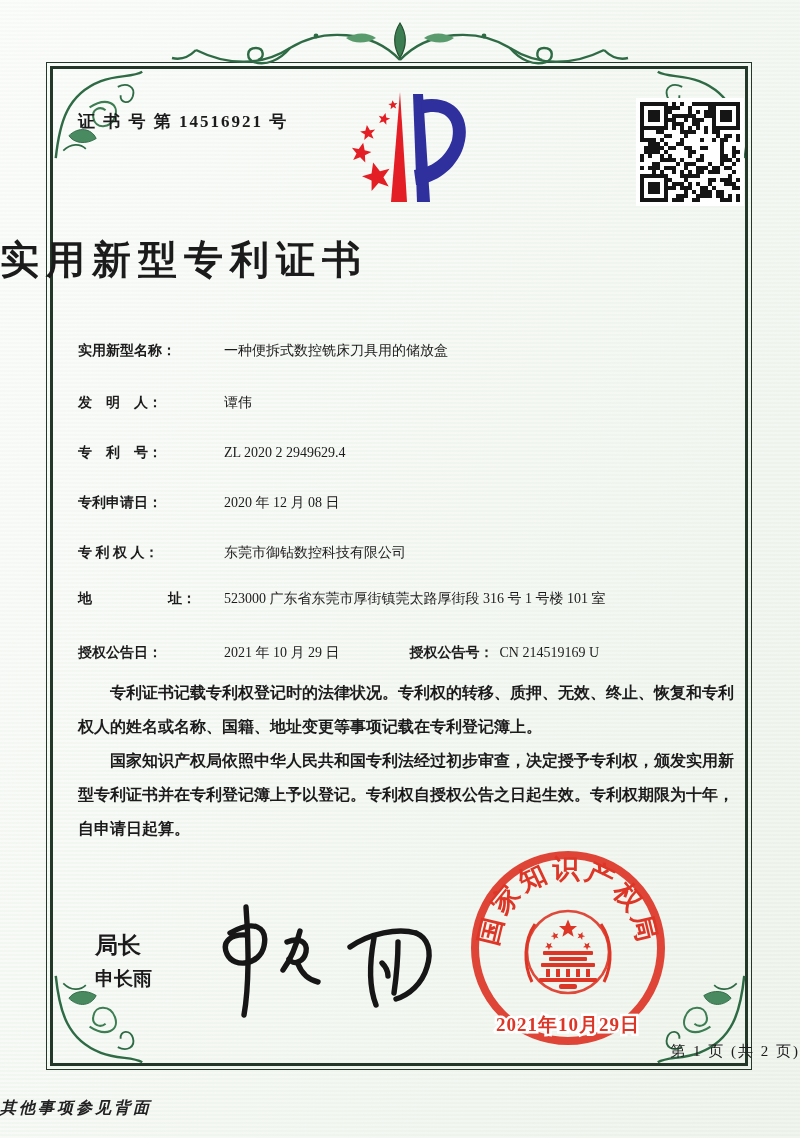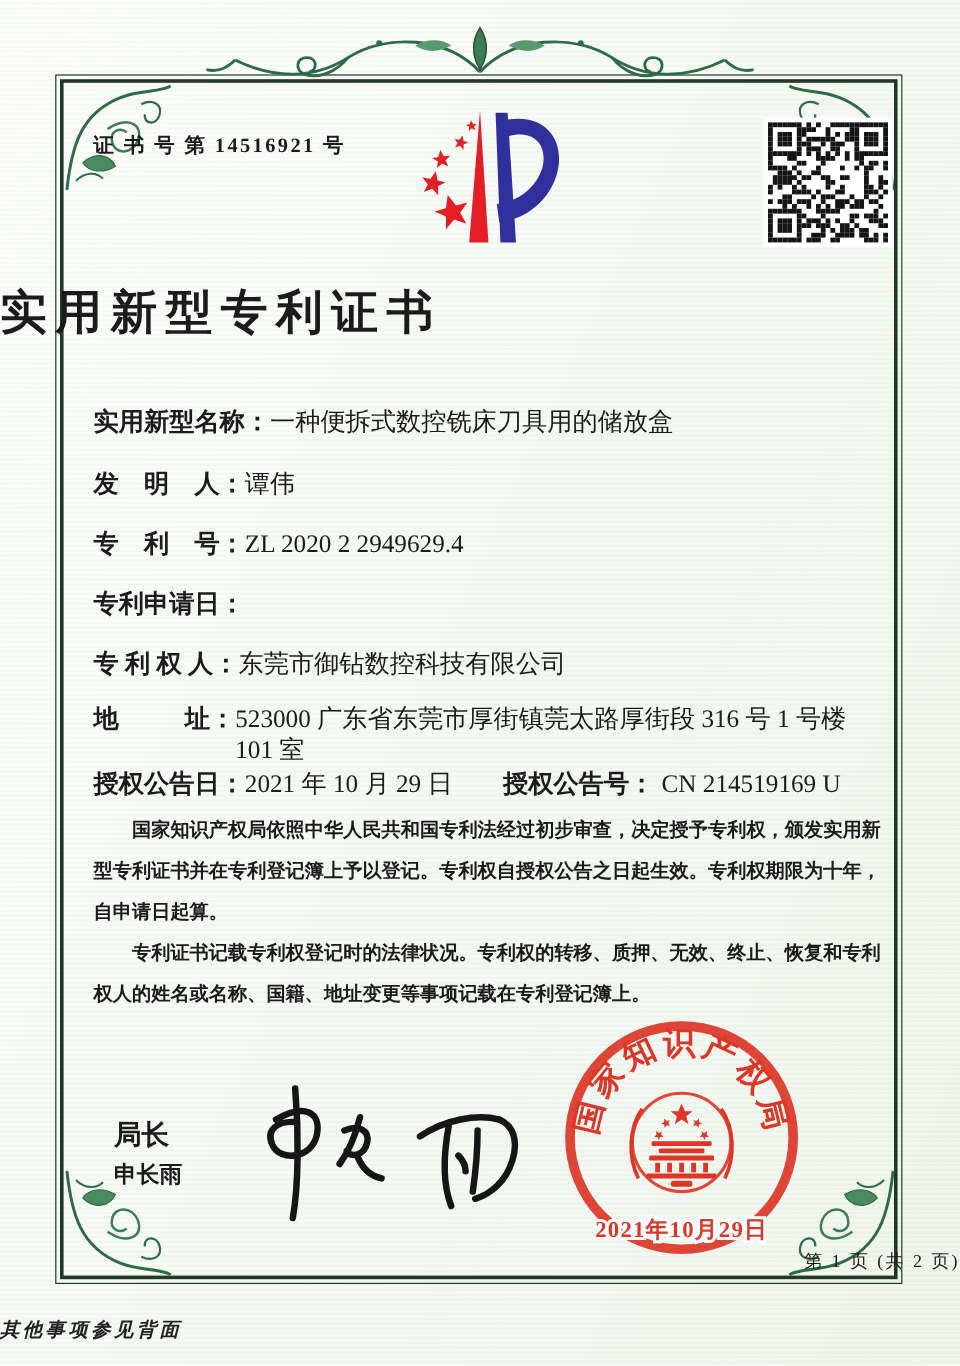--- a/index.html
+++ b/index.html
@@ -27,21 +27,21 @@
   .cert-no{position:absolute;left:78px;top:110px;font-size:17px;font-weight:700;
     letter-spacing:2px;}
   .logo{position:absolute;left:336px;top:88px;width:142px;height:138px;}
   .qr{position:absolute;left:636px;top:98px;width:108px;height:108px;background:#fff;}
   .qr svg{display:block;}
   .title{position:absolute;left:0;top:233px;width:100%;text-align:left;
     font-size:39px;font-weight:700;letter-spacing:7px;}
 
   .rows{position:absolute;left:78px;top:338px;width:648px;}
   .row{display:flex;align-items:flex-start;position:absolute;left:0;width:648px;
-    font-size:21px;line-height:26px;}
+    font-size:14px;line-height:26px;gap:28px;}
   .row .lbl{flex:0 0 118px;font-weight:700;white-space:nowrap;}
   .row .val{flex:1;font-weight:500;}
   .row.r1{top:0;}  .row.r2{top:52px;} .row.r3{top:102px;align-items:center;} .row.r4{top:152px;}
   .row.r5{top:202px;} .row.r6{top:248px;} .row.r7{top:302px;}
   .addr-lbl{display:flex;justify-content:space-between;}
   .grant-group2{margin-left:42px;display:flex;}
   .grant-group2 .lbl2{font-weight:700;margin-right:6px;white-space:nowrap;}
 
   .body-text{position:absolute;left:78px;top:676px;width:656px;font-size:16px;
     line-height:2.12;font-weight:600;}
@@ -455,20 +455,21 @@
     <div class="row r2">
       <span class="lbl">发　明　人：</span>
       <span class="val">谭伟</span>
     </div>
     <div class="row r3">
       <span class="lbl">专　利　号：</span>
       <span class="val">ZL 2020 2 2949629.4</span>
     </div>
     <div class="row r4">
       <span class="lbl">专利申请日：</span>
+      <span class="val">2020 年 12 月 08 日</span>
     </div>
     <div class="row r5">
       <span class="lbl">专 利 权 人：</span>
       <span class="val">东莞市御钻数控科技有限公司</span>
     </div>
     <div class="row r6">
       <span class="lbl addr-lbl">
           <span>地</span>
           <span>址：</span>
         </span>
@@ -478,22 +479,22 @@
       <span class="lbl">授权公告日：</span>
       <span>2021 年 10 月 29 日</span>
       <span class="grant-group2">
         <span class="lbl2">授权公告号：</span>
         <span>CN 214519169 U</span>
       </span>
     </div>
   </div>
 
   <div class="body-text">
+    <p>专利证书记载专利权登记时的法律状况。专利权的转移、质押、无效、终止、恢复和专利权人的姓名或名称、国籍、地址变更等事项记载在专利登记簿上。</p>
     <p>国家知识产权局依照中华人民共和国专利法经过初步审查，决定授予专利权，颁发实用新型专利证书并在专利登记簿上予以登记。专利权自授权公告之日起生效。专利权期限为十年，自申请日起算。</p>
-    <p>专利证书记载专利权登记时的法律状况。专利权的转移、质押、无效、终止、恢复和专利权人的姓名或名称、国籍、地址变更等事项记载在专利登记簿上。</p>
   </div>
 
   <div class="sig-title">局长</div>
   <div class="sig-name">申长雨</div>
   <svg class="signature" viewBox="0 0 252 128">
     <g fill="none" stroke="#161616" stroke-width="5.4" stroke-linecap="round">
       <path d="M30,40 C54,26 68,34 64,53 C60,72 34,76 27,61 C21,48 32,41 46,42"></path>
       <path d="M46,14 C49,50 49,94 44,122"></path>
       <path d="M100,38 C96,54 91,66 83,77"></path>
       <path d="M87,49 C99,44 108,49 106,59 C104,69 93,73 89,66"></path>

